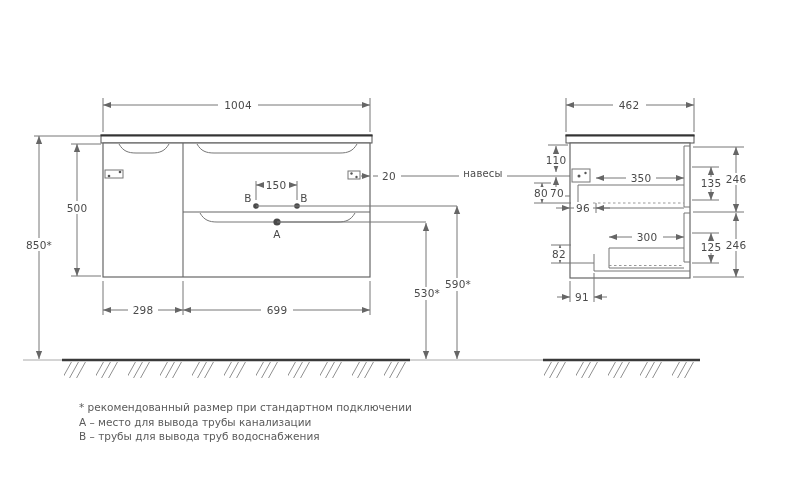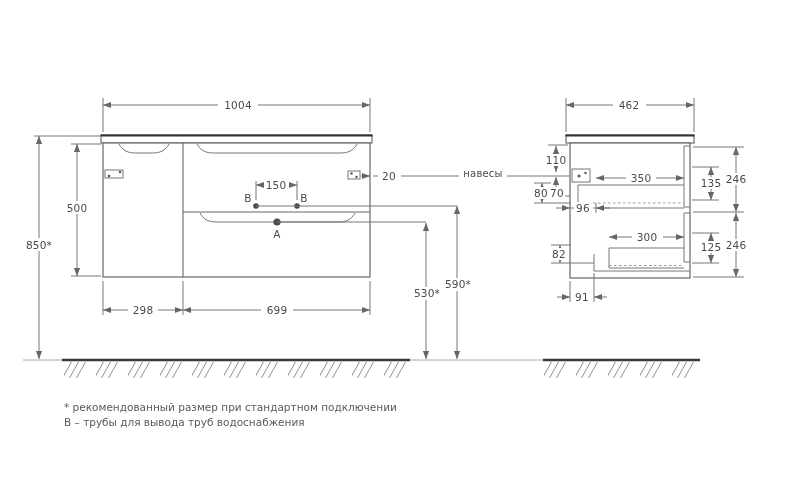--- a/index.html
+++ b/index.html
@@ -3,21 +3,21 @@
 <meta charset="utf-8">
 <style>
   html,body{margin:0;padding:0;background:#fff;}
   .canvas{position:relative;width:800px;height:479px;background:#ffffff;overflow:hidden;
           font-family:"DejaVu Sans",sans-serif;}
   svg{position:absolute;left:0;top:0;}
   svg text{font-family:"DejaVu Sans",sans-serif;font-size:10.5px;fill:#4a4a4a;
            text-anchor:middle;dominant-baseline:central;letter-spacing:.2px;}
   svg text.small{font-size:10px;}
   .tbg{fill:#ffffff;}
-  .notes{position:absolute;left:64px;top:400px;color:#5a5a5a;font-size:10.5px;line-height:14.5px;}
+  .notes{position:absolute;left:79px;top:400px;color:#5a5a5a;font-size:10.5px;line-height:14.5px;}
   .notes div{white-space:nowrap;}
 </style>
 </head>
 <body>
 
 <div class="canvas">
 <svg width="800" height="479" viewBox="0 0 800 479">
   <defs>
     <marker id="ar" viewBox="0 0 10 10" refX="9" refY="5" markerWidth="9" markerHeight="9" orient="auto-start-reverse" markerUnits="userSpaceOnUse">
       <path d="M0,1.5 L9,5 L0,8.5 Z" fill="#666"></path>
@@ -173,15 +173,16 @@
     <line x1="410" y1="360" x2="543" y2="360" stroke="#aaa" stroke-width="1"></line>
     <line x1="62" y1="360" x2="410" y2="360" stroke="#3a3a3a" stroke-width="2.6"></line>
     <line x1="543" y1="360" x2="700" y2="360" stroke="#3a3a3a" stroke-width="2.6"></line>
     <rect x="63" y="362" width="347" height="16" fill="url(#hatch)"></rect>
     <rect x="543" y="362" width="157" height="16" fill="url(#hatch)"></rect>
   </g>
 </svg>
 
 <div class="notes">
   <div>* рекомендованный размер при стандартном подключении</div>
+  <div>А – место для вывода трубы канализации</div>
   <div>В – трубы для вывода труб водоснабжения</div>
 </div>
 </div>
 
 </body></html>

